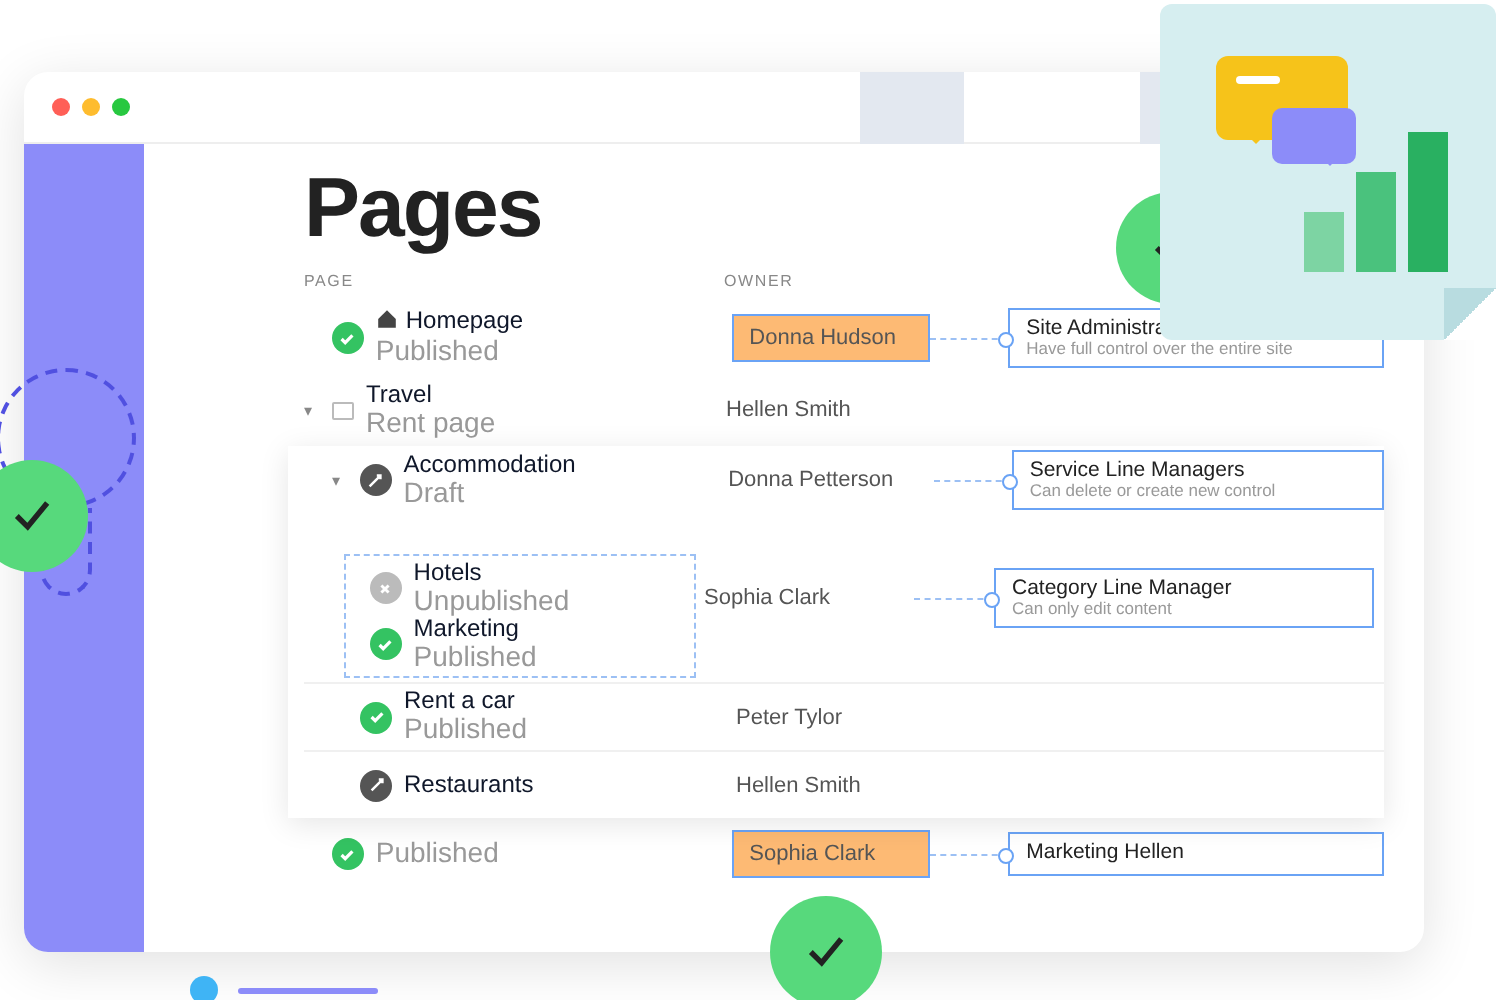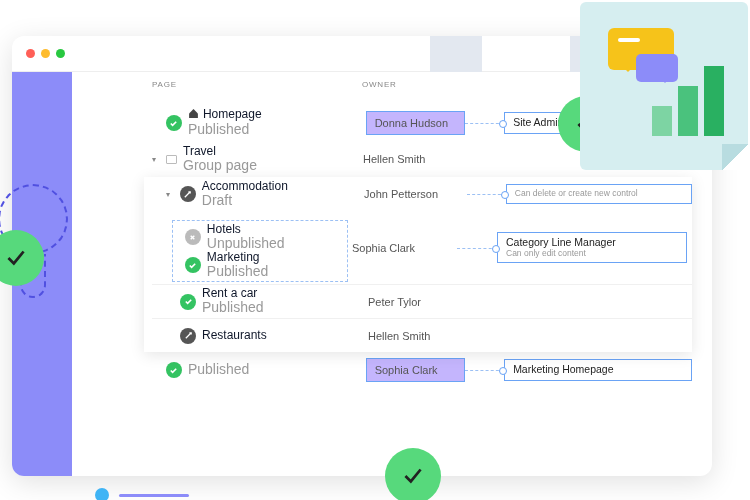--- a/index.html
+++ b/index.html
@@ -5,46 +5,46 @@
 *{box-sizing:border-box;margin:0;padding:0;font-family:-apple-system,BlinkMacSystemFont,'Segoe UI',Arial,sans-serif}
 body{width:750px;height:500px;background:#fff;overflow:hidden;position:relative}
 .window{position:absolute;left:12px;top:36px;width:700px;height:440px;background:#fff;border-radius:12px;box-shadow:0 6px 28px rgba(0,0,0,0.12)}
 .titlebar{height:36px;border-bottom:1px solid #eee;display:flex;align-items:center;padding:0 14px;border-radius:12px 12px 0 0}
 .dot{width:9px;height:9px;border-radius:50%;margin-right:6px}
 .tab-gap{position:absolute;right:230px;top:0;width:52px;height:36px;background:#e3e8f0}
 .tab-gap2{position:absolute;right:90px;top:0;width:52px;height:36px;background:#e3e8f0}
 .sidebar{position:absolute;left:0;top:36px;bottom:0;width:60px;background:#8c8cf9;border-radius:0 0 0 12px}
 .main{position:absolute;left:60px;top:36px;right:0;bottom:0;padding:8px 20px 0 80px;overflow:hidden}
 h1{font-size:42px;font-weight:800;color:#222;letter-spacing:-1px;margin-bottom:8px}
-.cols{display:flex;font-size:8px;color:#888;text-transform:uppercase;letter-spacing:0.8px;margin-bottom:16px}
+.cols{display:flex;font-size:8px;color:#888;text-transform:uppercase;letter-spacing:0.8px;margin-bottom:6px}
 .col-page{width:210px}
 .col-owner{width:120px}
 .row{display:flex;align-items:center;height:36px;font-size:11.5px;color:#333}
 .row.sub{border-top:1px solid #f0f0f0}
 .chev{width:10px;margin-right:4px;color:#888;font-size:8px}
 .stat{width:16px;height:16px;border-radius:50%;display:flex;align-items:center;justify-content:center;margin-right:6px;flex-shrink:0}
 .stat.ok{background:#34c362;color:#fff}
 .stat.draft{background:#555;color:#fff}
 .stat.un{background:#bbb;color:#fff}
 .stat svg{width:9px;height:9px}
 .pg{width:180px}
 .pg .t{font-size:12px;color:#0f172a;line-height:1.1}
 .pg .s{font-size:14px;color:#999;line-height:1.1}
 .home-ico{display:inline-block;margin-right:4px;vertical-align:-1px}
 .own{width:105px;font-size:11px;color:#555}
-.own.box{border:1px solid #6aa3f5;padding:4px 8px;height:24px;display:flex;align-items:center;width:100px;background:#c4b5fd}
+.own.box{border:1px solid #6aa3f5;padding:4px 8px;height:24px;display:flex;align-items:center;width:100px;background:#fdba74}
 .conn{width:40px;position:relative;height:24px}
 .conn::before{content:'';position:absolute;left:0;top:50%;width:100%;border-top:1px dashed #9cc0f4}
 .conn::after{content:'';position:absolute;right:-3px;top:50%;width:6px;height:6px;border:1px solid #6aa3f5;border-radius:50%;margin-top:-3px;background:#fff}
 .role{border:1px solid #6aa3f5;padding:4px 8px;width:190px;background:#fff}
 .role .t{font-size:10.5px;color:#222;line-height:1.1}
 .role .s{font-size:8.5px;color:#999;line-height:1.1}
 .nested{background:#fff;box-shadow:0 3px 14px rgba(0,0,0,0.1);margin-left:-8px;padding-left:8px;position:relative;z-index:3}
 .nested .row{height:34px}
-.nest2-frame{border:1px dashed #9cc0f4;margin:9px 4px 2px 20px;padding:2px 0}
+.nest2-frame{border:1px dashed #9cc0f4;margin:20px 4px 2px 20px;padding:2px 0}
 .nest2{display:flex;align-items:center}
 .folder-ico{width:11px;height:9px;border:1px solid #bbb;border-radius:1px;margin-right:6px;position:relative;flex-shrink:0}
 
 .check-big{width:56px;height:56px;background:#57d97c;border-radius:50%;display:flex;align-items:center;justify-content:center;position:absolute;z-index:20}
 .check-big svg{width:26px;height:26px;stroke:#222;stroke-width:2.5;fill:none}
 .deco-check1{left:-12px;top:230px}
 .deco-check2{left:385px;top:448px}
 .deco-check3{left:558px;top:96px}
 .dash-circle{position:absolute;left:-2px;top:184px;width:70px;height:70px;border:2px dashed #5050e0;border-radius:50%;z-index:5}
 .dash-stem{position:absolute;left:20px;top:254px;width:26px;height:44px;border:2px dashed #5050e0;border-top:none;border-radius:0 0 13px 13px;z-index:5}
@@ -84,20 +84,21 @@
   <div class="titlebar">
     <div class="dot" style="background:#ff5f57"></div>
     <div class="dot" style="background:#febc2e"></div>
     <div class="dot" style="background:#28c840"></div>
     <div class="tab-gap"></div>
     <div class="tab-gap2"></div>
   </div>
   <div class="sidebar"></div>
 
   <div class="main">
+    <h1>Pages</h1>
     <div class="cols">
       <div class="col-page">PAGE</div>
       <div class="col-owner">OWNER</div>
     </div>
 
     <div class="row">
       <span class="chev"></span>
       <span class="stat ok">
           <svg viewBox="0 0 10 10">
             <path d="M2 5l2 2 4-4" stroke="#fff" stroke-width="1.8" fill="none"></path>
@@ -106,48 +107,50 @@
       <div class="pg">
         <div class="t"><span class="home-ico"><svg width="11" height="11" viewBox="0 0 10 10">
                 <path d="M1 5l4-4 4 4v4H1z" fill="#444"></path>
               </svg></span><span>Homepage</span></div>
         <div class="s">Published</div>
       </div>
       <div class="own box">Donna Hudson</div>
       <div class="conn"></div>
       <div class="role">
         <div class="t">Site Administrator</div>
+        <div class="s">Have full control over the entire site</div>
       </div>
     </div>
 
     <div class="row">
       <span class="chev">▾</span>
       <span class="folder-ico"></span>
       <div class="pg">
         <div class="t">Travel</div>
-        <div class="s">Group page</div>
+        <div class="s">Rent page</div>
       </div>
       <div class="own">Hellen Smith</div>
     </div>
 
     <div class="nested">
       <div class="row">
         <span class="chev fold">▾</span>
         <span class="stat draft">
             <svg viewBox="0 0 10 10">
               <path d="M2 8l6-6M6 2l2 0 0 2" stroke="#fff" stroke-width="1.4" fill="none"></path>
             </svg>
           </span>
         <div class="pg" style="width:166px">
           <div class="t">Accommodation</div>
           <div class="s">Draft</div>
         </div>
-        <div class="own">John Petterson</div>
+        <div class="own">Donna Petterson</div>
         <div class="conn"></div>
         <div class="role">
+          <div class="t">Service Line Managers</div>
           <div class="s">Can delete or create new control</div>
         </div>
       </div>
 
       <div style="display:flex">
         <div class="nest2-frame" style="width:176px">
           <div class="nest2" style="height:28px">
             <span class="chev"></span>
             <span class="stat un">
                 <svg viewBox="0 0 10 10">
@@ -214,21 +217,21 @@
           <svg viewBox="0 0 10 10">
             <path d="M2 5l2 2 4-4" stroke="#fff" stroke-width="1.8" fill="none"></path>
           </svg>
         </span>
       <div class="pg">
         <div class="s">Published</div>
       </div>
       <div class="own box">Sophia Clark</div>
       <div class="conn"></div>
       <div class="role">
-        <div class="t">Marketing Homepage</div>
+        <div class="t">Marketing Hellen</div>
       </div>
     </div>
 
   </div>
 </div>
 
 <div class="dash-circle"></div>
 <div class="dash-stem"></div>
 <div class="check-big deco-check1">
     <svg viewBox="0 0 24 24">

